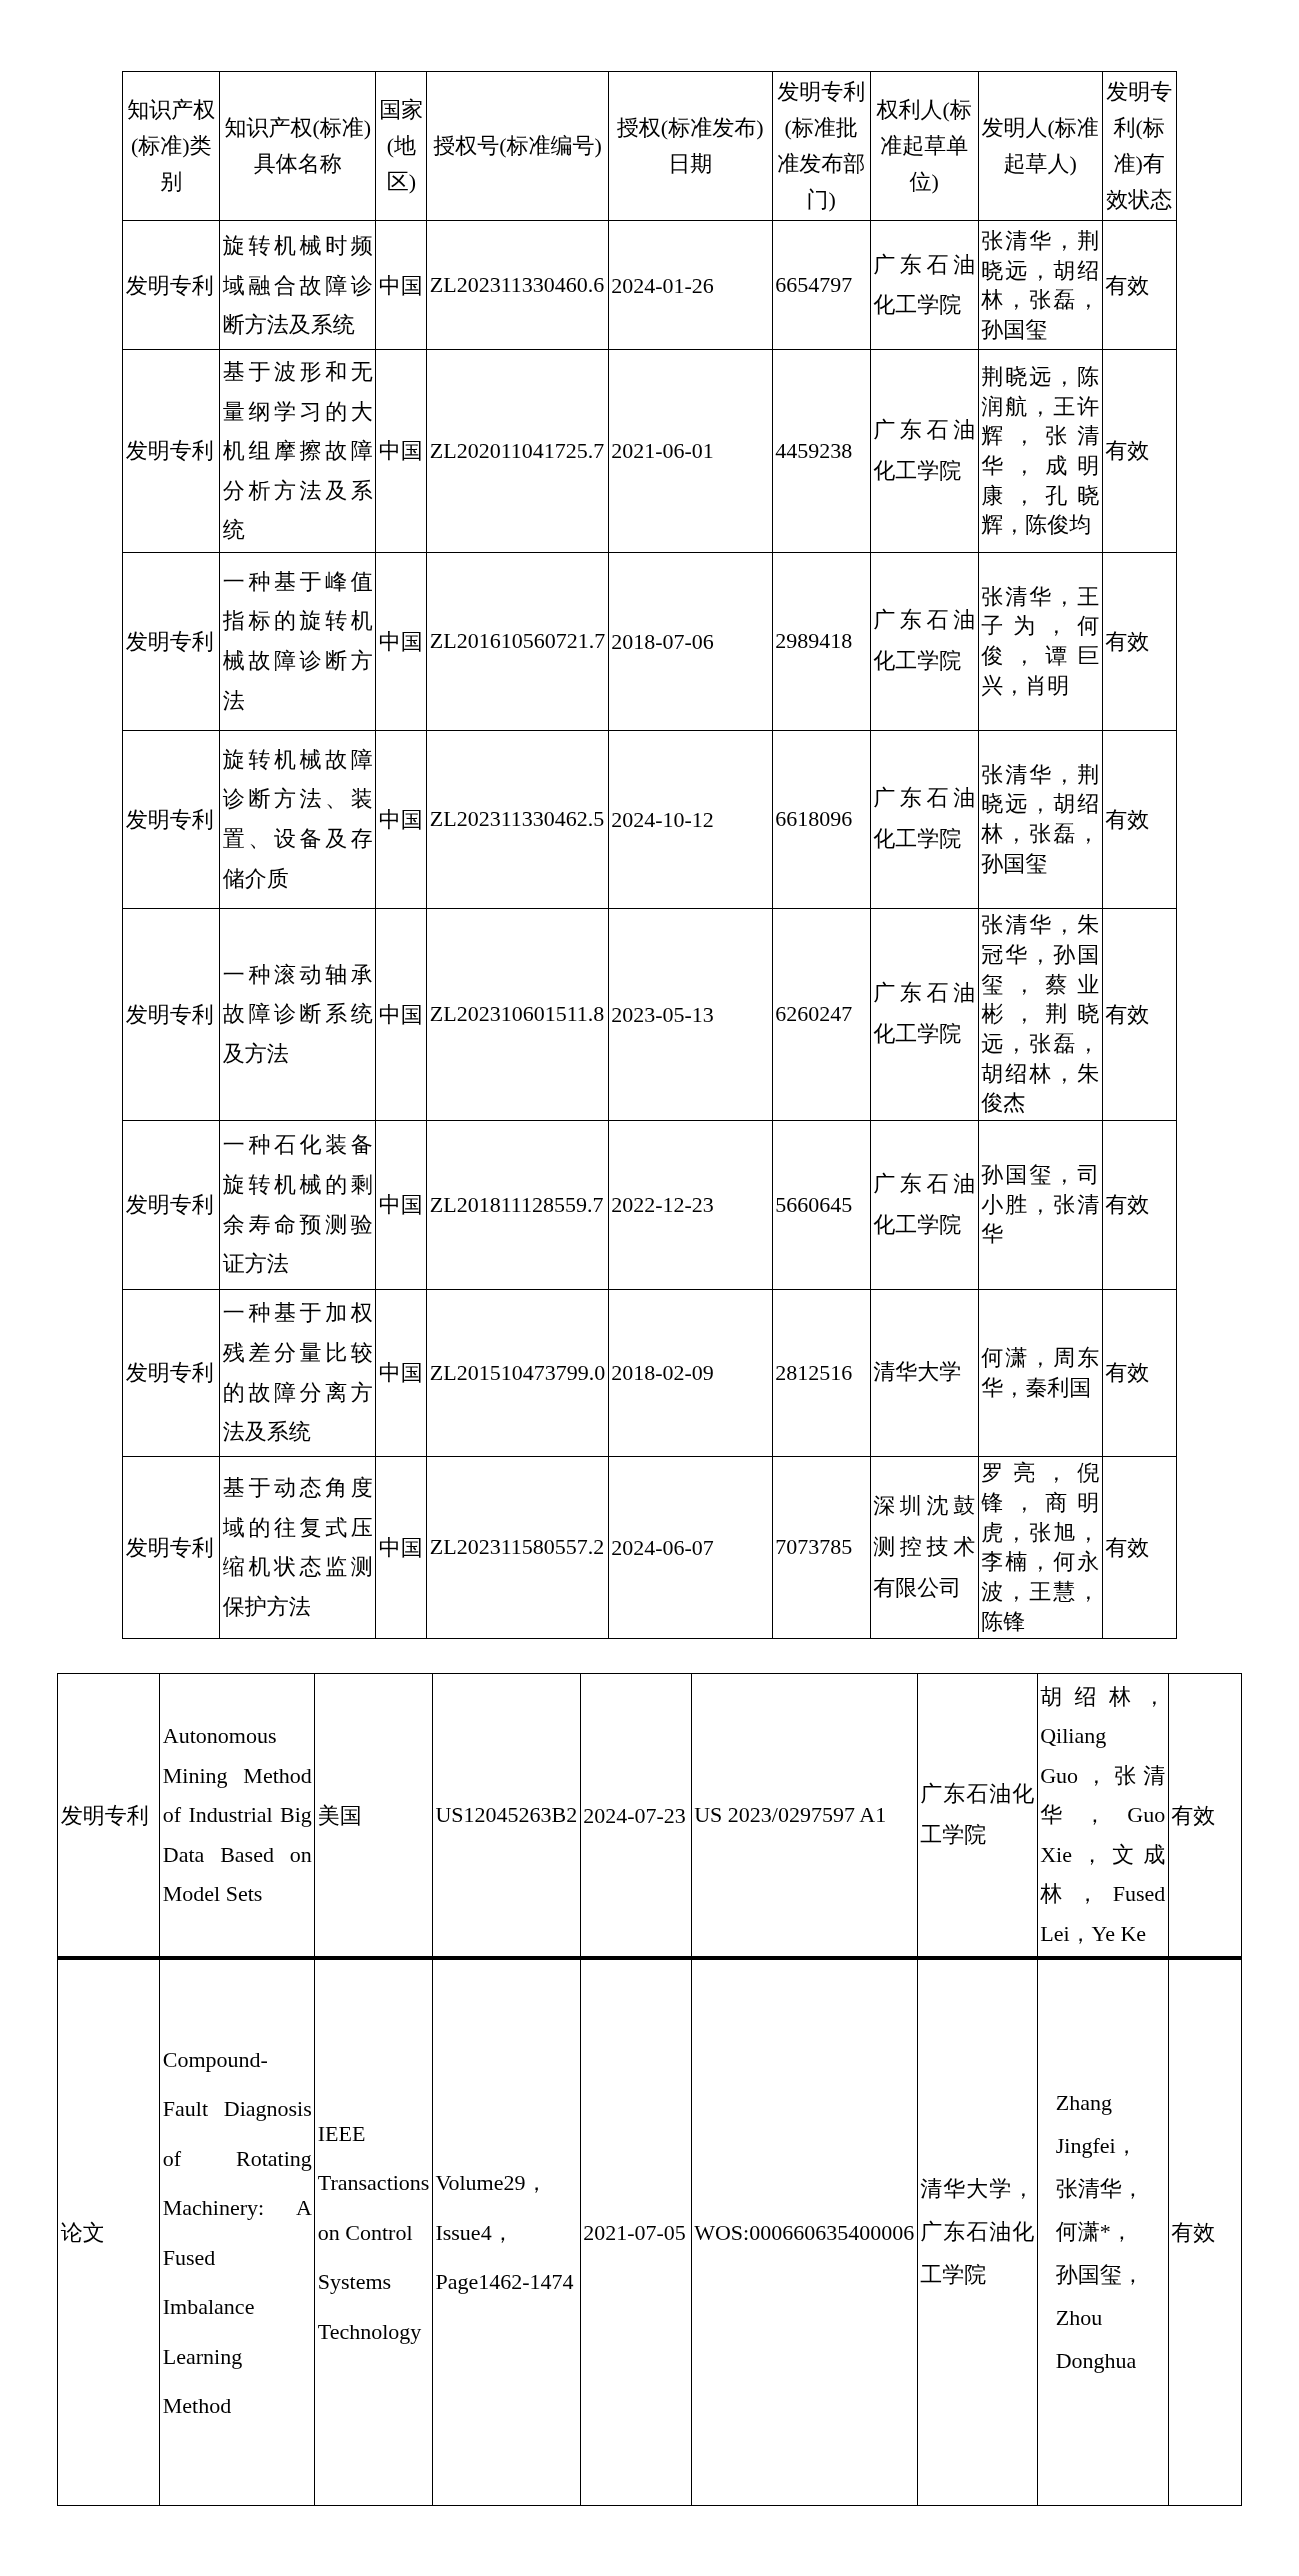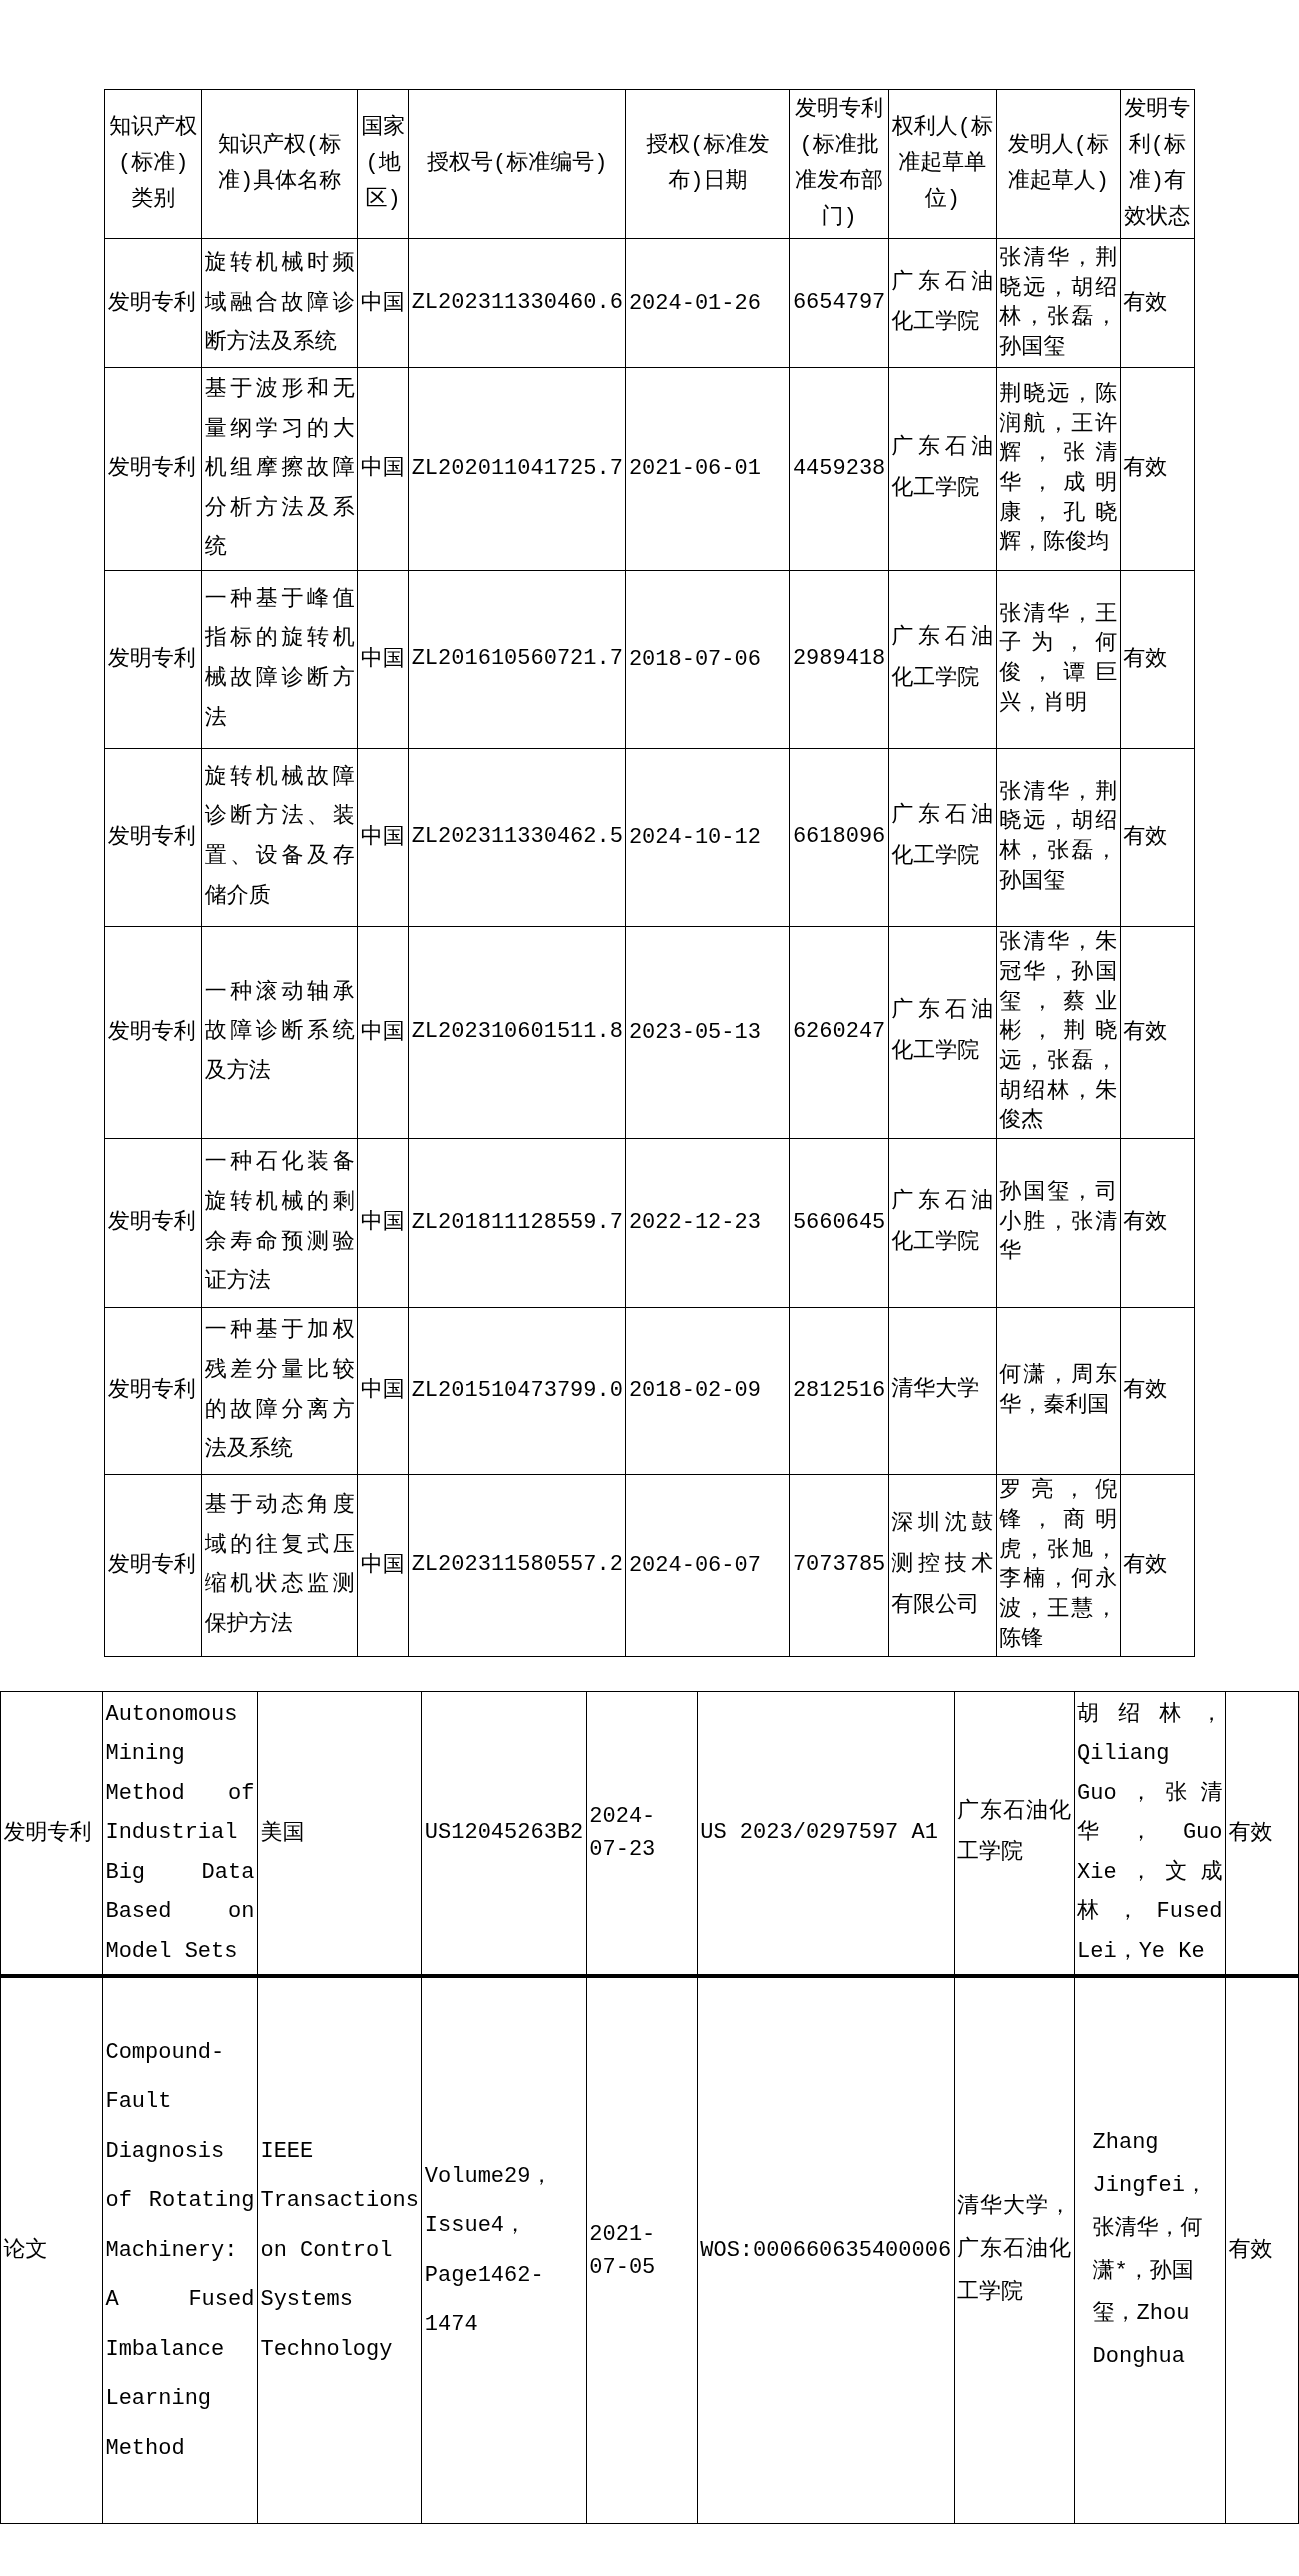--- a/index.html
+++ b/index.html
@@ -8,21 +8,21 @@
     background: #ffffff;
   }
   body {
     width: 1299px;
     height: 2576px;
     overflow: hidden;
     font-family: "Liberation Serif", "DejaVu Serif", serif;
     font-size: 22px;
     color: #000000;
   }
-  .page { padding-top: 89px; font-family: Liberation Mono, monospace; }
+  .page { padding-top: 71px; }
   table {
     border-collapse: collapse;
     table-layout: fixed;
     margin: 0 auto;
   }
   #table2 { margin-top: 34px; }
   th, td {
     border: 1.6px solid #000000;
     padding: 1.6px 2.5px;
     vertical-align: middle;

